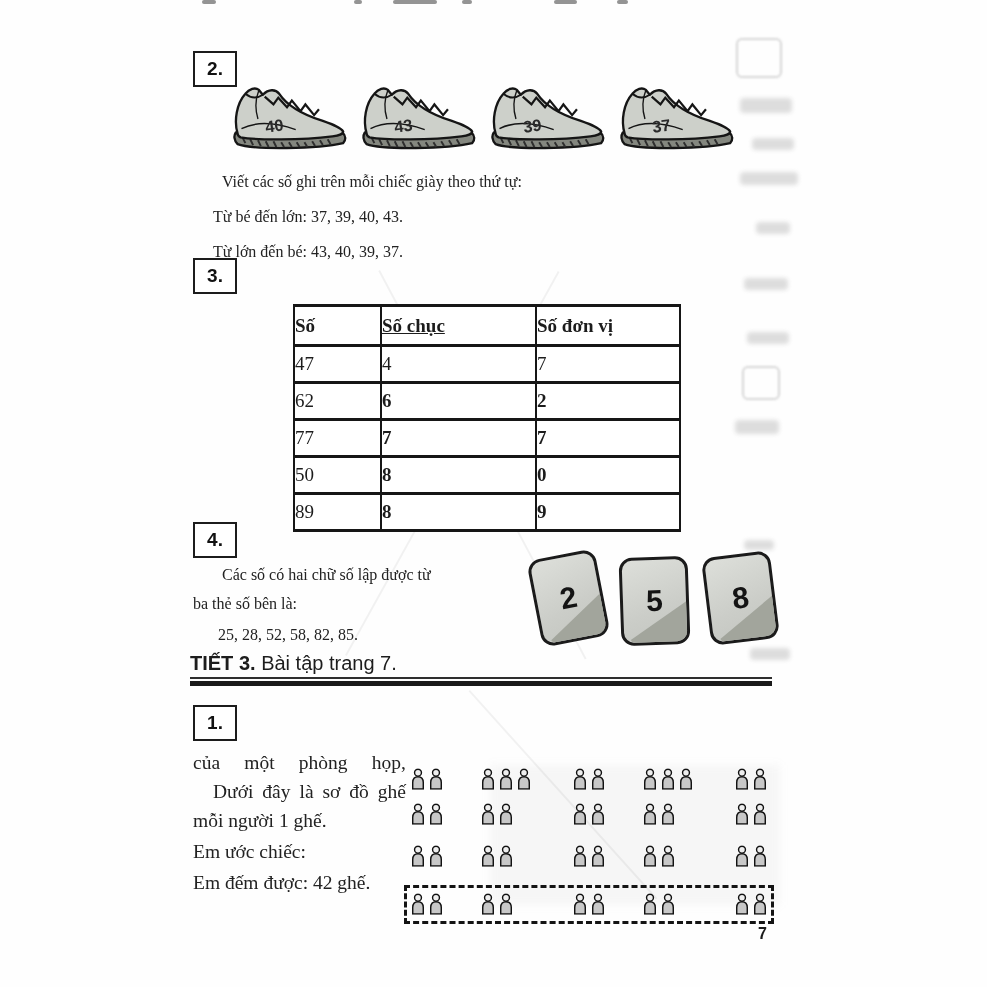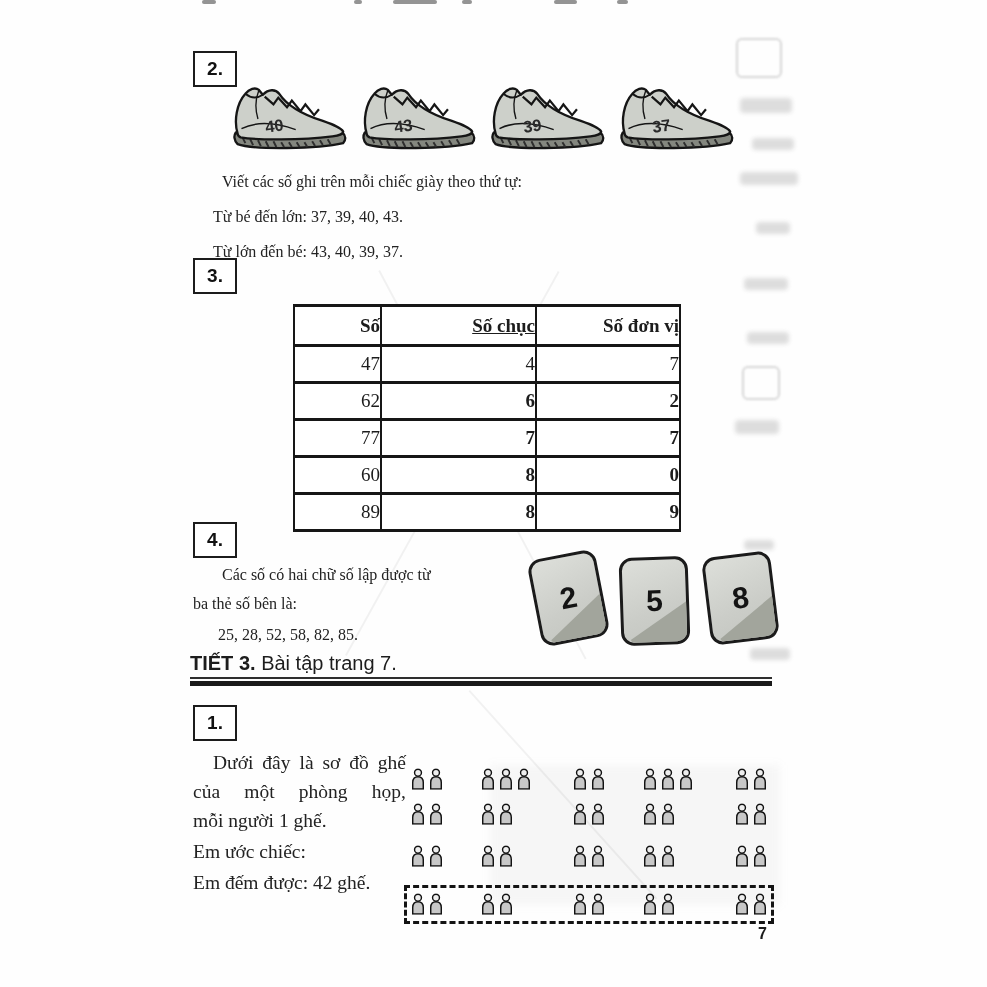--- a/index.html
+++ b/index.html
@@ -22,21 +22,21 @@
   .shoe{display:block;}
   .shoe-num{font:bold 17px "Liberation Sans", sans-serif;fill:#2a2a2a;}
   
   .ex3-table{
     position:absolute;left:293px;top:304px;border-collapse:collapse;
     font-family:"Liberation Serif", serif;font-size:19px;color:#1c1c1c;background:#fff;
   }
   .ex3-table th,.ex3-table td{
     border-left:2.4px solid #161616;border-right:2.4px solid #161616;
     border-top:3px solid #161616;border-bottom:3px solid #161616;
-    text-align:right;padding:0;
+    text-align:left;padding:0;
   }
   .ex3-table th{width:85px;height:37px;font-weight:bold;}
   .ex3-table th.w2{width:153px;text-decoration:underline;} .ex3-table th.w3{width:142px;}
   .ex3-table td{height:34px;}
   td.ans-bold{font-weight:bold;}
   
   .cards-row{position:absolute;left:534px;top:554px;display:flex;gap:17px;}
   .card{
     width:63px;height:82px;border:3px solid #1b1b1b;border-radius:13px;
     background:linear-gradient(160deg,#dddfda 0%,#cbcdc8 60%,#c3c5c0 100%);
@@ -191,21 +191,21 @@
         <td>62</td>
         <td class="ans-bold">6</td>
         <td class="ans-bold">2</td>
       </tr>
       <tr>
         <td>77</td>
         <td class="ans-bold">7</td>
         <td class="ans-bold">7</td>
       </tr>
       <tr>
-        <td>60</td>
+        <td>50</td>
         <td class="ans-bold">8</td>
         <td class="ans-bold">0</td>
       </tr>
       <tr>
         <td>89</td>
         <td class="ans-bold">8</td>
         <td class="ans-bold">9</td>
       </tr>
     </tbody>
 </table>
@@ -236,22 +236,22 @@
 <div class="sep">
   <div class="thin"></div>
   <div class="thick"></div>
 </div>
 
 <div class="numbox" style="left:193px;top:705px;">
   <span>1.</span>
 </div>
 
 <div class="ex1-text">
+  <div class="ln just">của một phòng họp,</div>
   <div class="ln just ind">Dưới đây là sơ đồ ghế</div>
-  <div class="ln just">của một phòng họp,</div>
   <div class="ln">mỗi người 1 ghế.</div>
   <div class="ln sp">Em ước chiếc:</div>
   <div class="ln sp">
     <span>Em đếm được: </span><span class="b">42</span><span> ghế.</span>
   </div>
 </div>
 
 <div class="seat-diagram" id="seat-diagram">
     <div class="seat-row mb1">
       <div class="seat-group seat-col-0">

